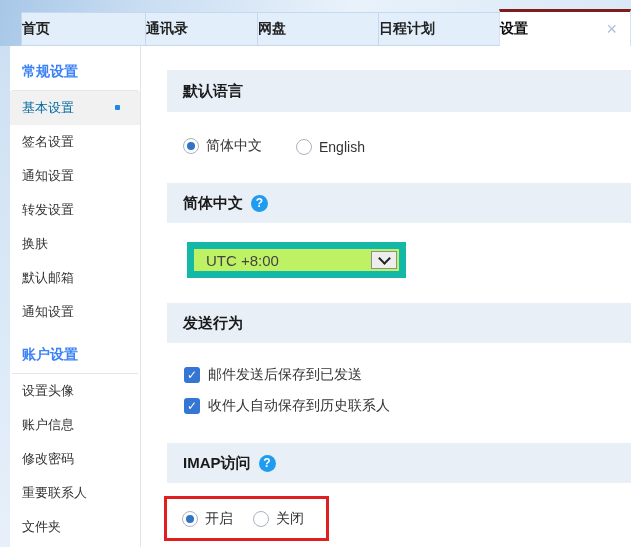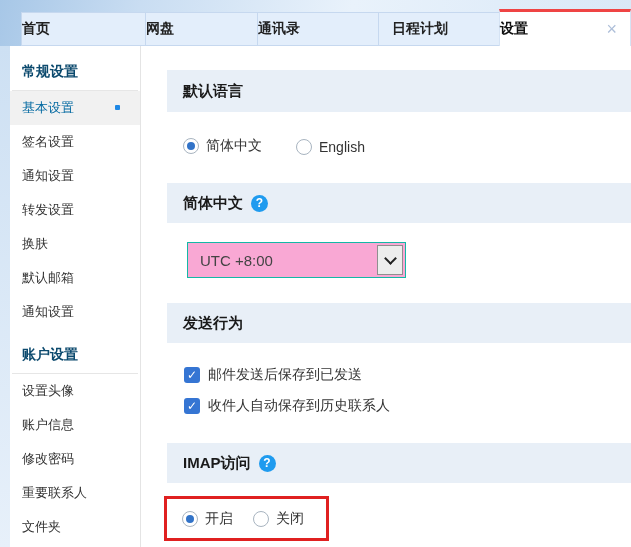--- a/index.html
+++ b/index.html
@@ -10,33 +10,33 @@
   }
   
   .sky { position:absolute; left:0; top:0; width:631px; height:46px;
     background:linear-gradient(105deg,#a7c7e7 0%,#c9ddf2 22%,#e9f2fb 55%,#d9e8f7 100%); }
   .tabbar { position:absolute; left:21px; top:12px; right:0; height:34px; display:flex; }
   .tab { height:34px; background:#e3eefb; border:1px solid #c6d8ef;
     display:flex; align-items:center; 
     font-size:14px; font-weight:bold; color:#222; cursor:pointer; }
   .tab + .tab { margin-left:-1px; }
   .tab:nth-child(1){ width:125px; } .tab:nth-child(2){ width:113px; }
-  .tab:nth-child(3){ width:122px; } .tab:nth-child(4){ width:122px;padding-left:13px; }
+  .tab:nth-child(3){ width:122px; } .tab:nth-child(4){ width:122px; }
   .tab:nth-child(5){ flex:1; }
   .tab.active { background:#fff; border:1px solid #d5e3f4; border-bottom:none;
-    border-top:3px solid #ef4444; height:37px; margin-top:-3px; position:relative; color:#111; }
+    border-top:3px solid #7f1d1d; height:37px; margin-top:-3px; position:relative; color:#111; }
   .close-x { position:absolute; right:13px; top:50%; transform:translateY(-50%);
     color:#aebfd9; font-size:18px; font-weight:normal; line-height:1; cursor:pointer; }
   
   .leftstrip { position:absolute; left:0; top:46px; width:10px; bottom:0;
     background:linear-gradient(#cde0f3,#e7f0fa); }
   .sidebar { position:absolute; left:10px; top:46px; width:131px; bottom:0;
     background:#fff; border-right:1px solid #e4e4e4; }
   .side-header { margin:15px 0 0 12px; height:20px; line-height:20px;
-    font-size:14px; font-weight:bold; color:#0c4a6e; }
+    font-size:14px; font-weight:bold; color:#3b82f6; }
   .side-divider { height:1px; background:#e6e6e6; margin:9px 2px 0 2px; }
   .side-item { height:34px; line-height:34px; padding-left:12px;
     font-size:13px; color:#333; position:relative; cursor:pointer; }
   .side-item.selected { background:#f1f1f1; color:#0369a1; }
   .sel-dot { position:absolute; right:20px; top:50%; margin-top:-3px;
     width:5px; height:5px; background:#1e88e5; border-radius:1px; }
   
   .main { position:absolute; left:141px; top:46px; right:0; bottom:0; background:#fff; }
   .band { position:absolute; left:26px; right:0; height:40px; background:#e8eff7;
     display:flex; align-items:center; padding-left:16px;
@@ -51,45 +51,45 @@
     border:1px solid #a8b4c0; position:relative; margin-right:7px; flex:none; }
   .radio.on::after { content:""; position:absolute; left:3px; top:3px; right:3px; bottom:3px;
     border-radius:50%; background:#3273c8; }
   .cbx { width:16px; height:16px; border-radius:3px; background:#3575d3; color:#fff;
     font-size:12px; font-weight:bold; display:flex; align-items:center; justify-content:center;
     margin-right:8px; flex:none; }
   .lang-row { left:42px; top:89px; }
   .lang-row .opt:first-child { margin-right:34px; }
   .chk1 { left:43px; top:319px; } .chk2 { left:43px; top:350px; }
   .select { position:absolute; left:46px; top:196px; width:219px; height:36px;
-    border:1px solid #14b8a6; background:#f9a8d4; display:flex; align-items:center;
+    border:7px solid #14b8a6; background:#bef264; display:flex; align-items:center;
     padding-left:12px; font-size:15px; color:#444; cursor:pointer; }
   .sel-arrow { position:absolute; top:2px; right:2px; bottom:2px; width:26px;
     background:#ededed; border:1px solid #8f8f8f;
     display:flex; align-items:center; justify-content:center; }
   .chev { width:9px; height:9px; border-right:2px solid #222; border-bottom:2px solid #222;
     transform:rotate(45deg); margin-top:-4px; }
   .red-box { position:absolute; left:23px; top:450px; width:165px; height:45px;
     border:3px solid #e02020; display:flex; align-items:center; padding-left:15px; }
   .red-box .opt:first-child { margin-right:20px; }
 </style>
 </head>
 <body>
 
 <div class="sky"></div>
 
 <div class="tabbar">
   <div class="tab">
     <span>首页</span>
   </div>
   <div class="tab">
-    <span>网盘</span>
+    <span>通讯录</span>
   </div>
   <div class="tab">
-    <span>通讯录</span>
+    <span>网盘</span>
   </div>
   <div class="tab">
     <span>日程计划</span>
   </div>
   <div class="tab active">
     <span>设置</span>
     <span class="close-x">×</span>
   </div>
 </div>
 

